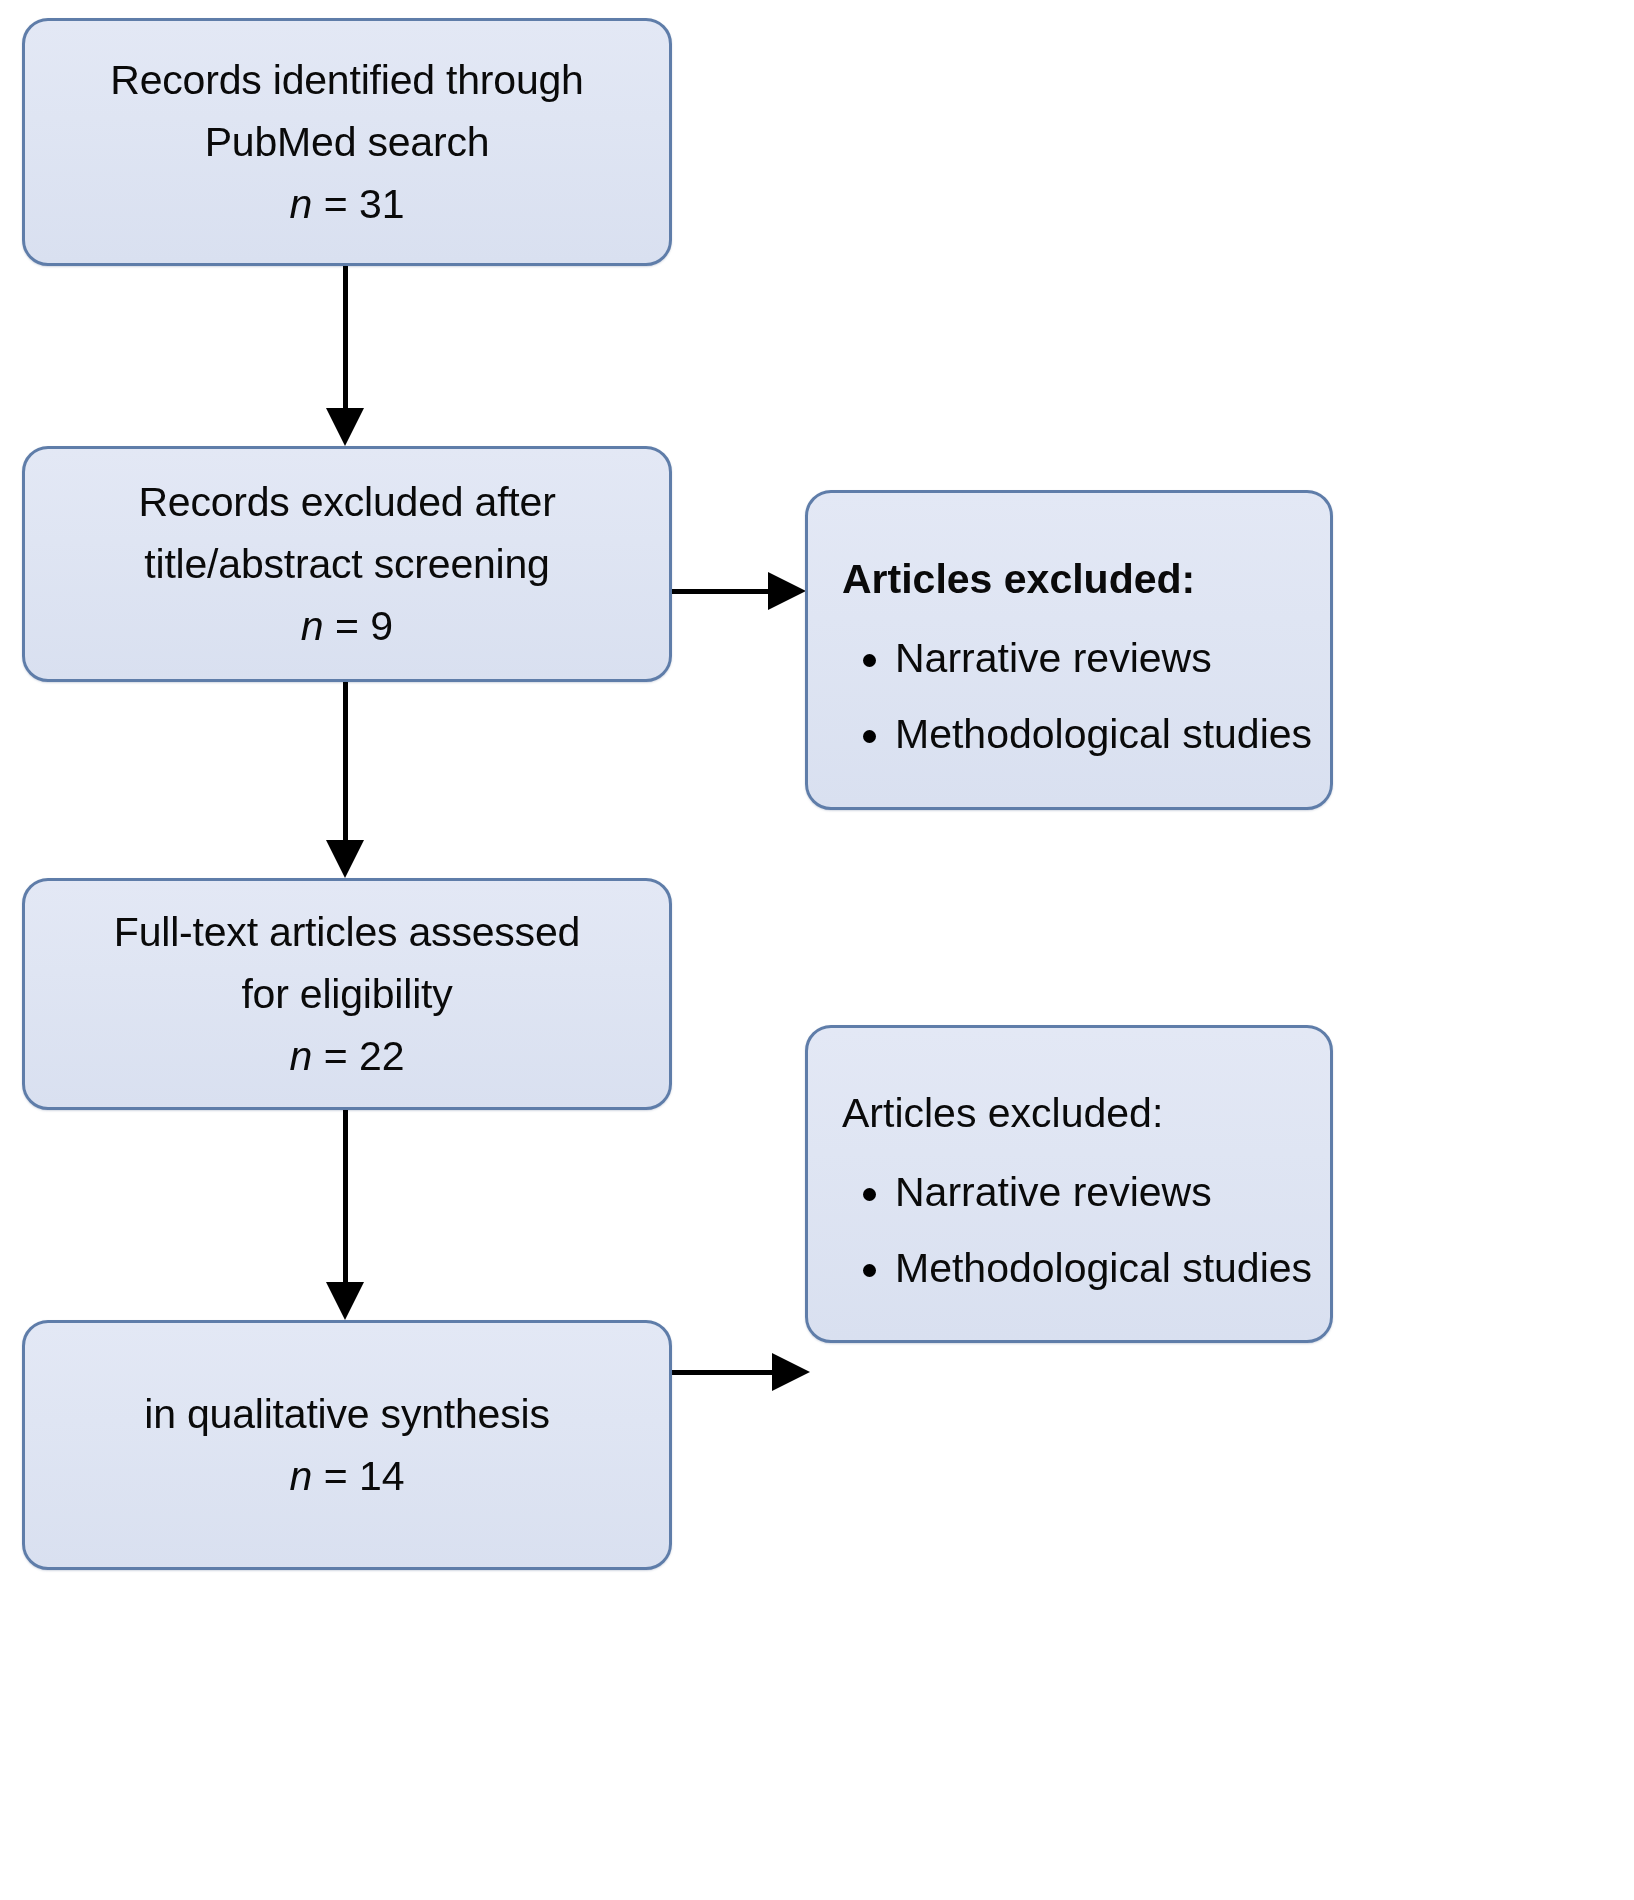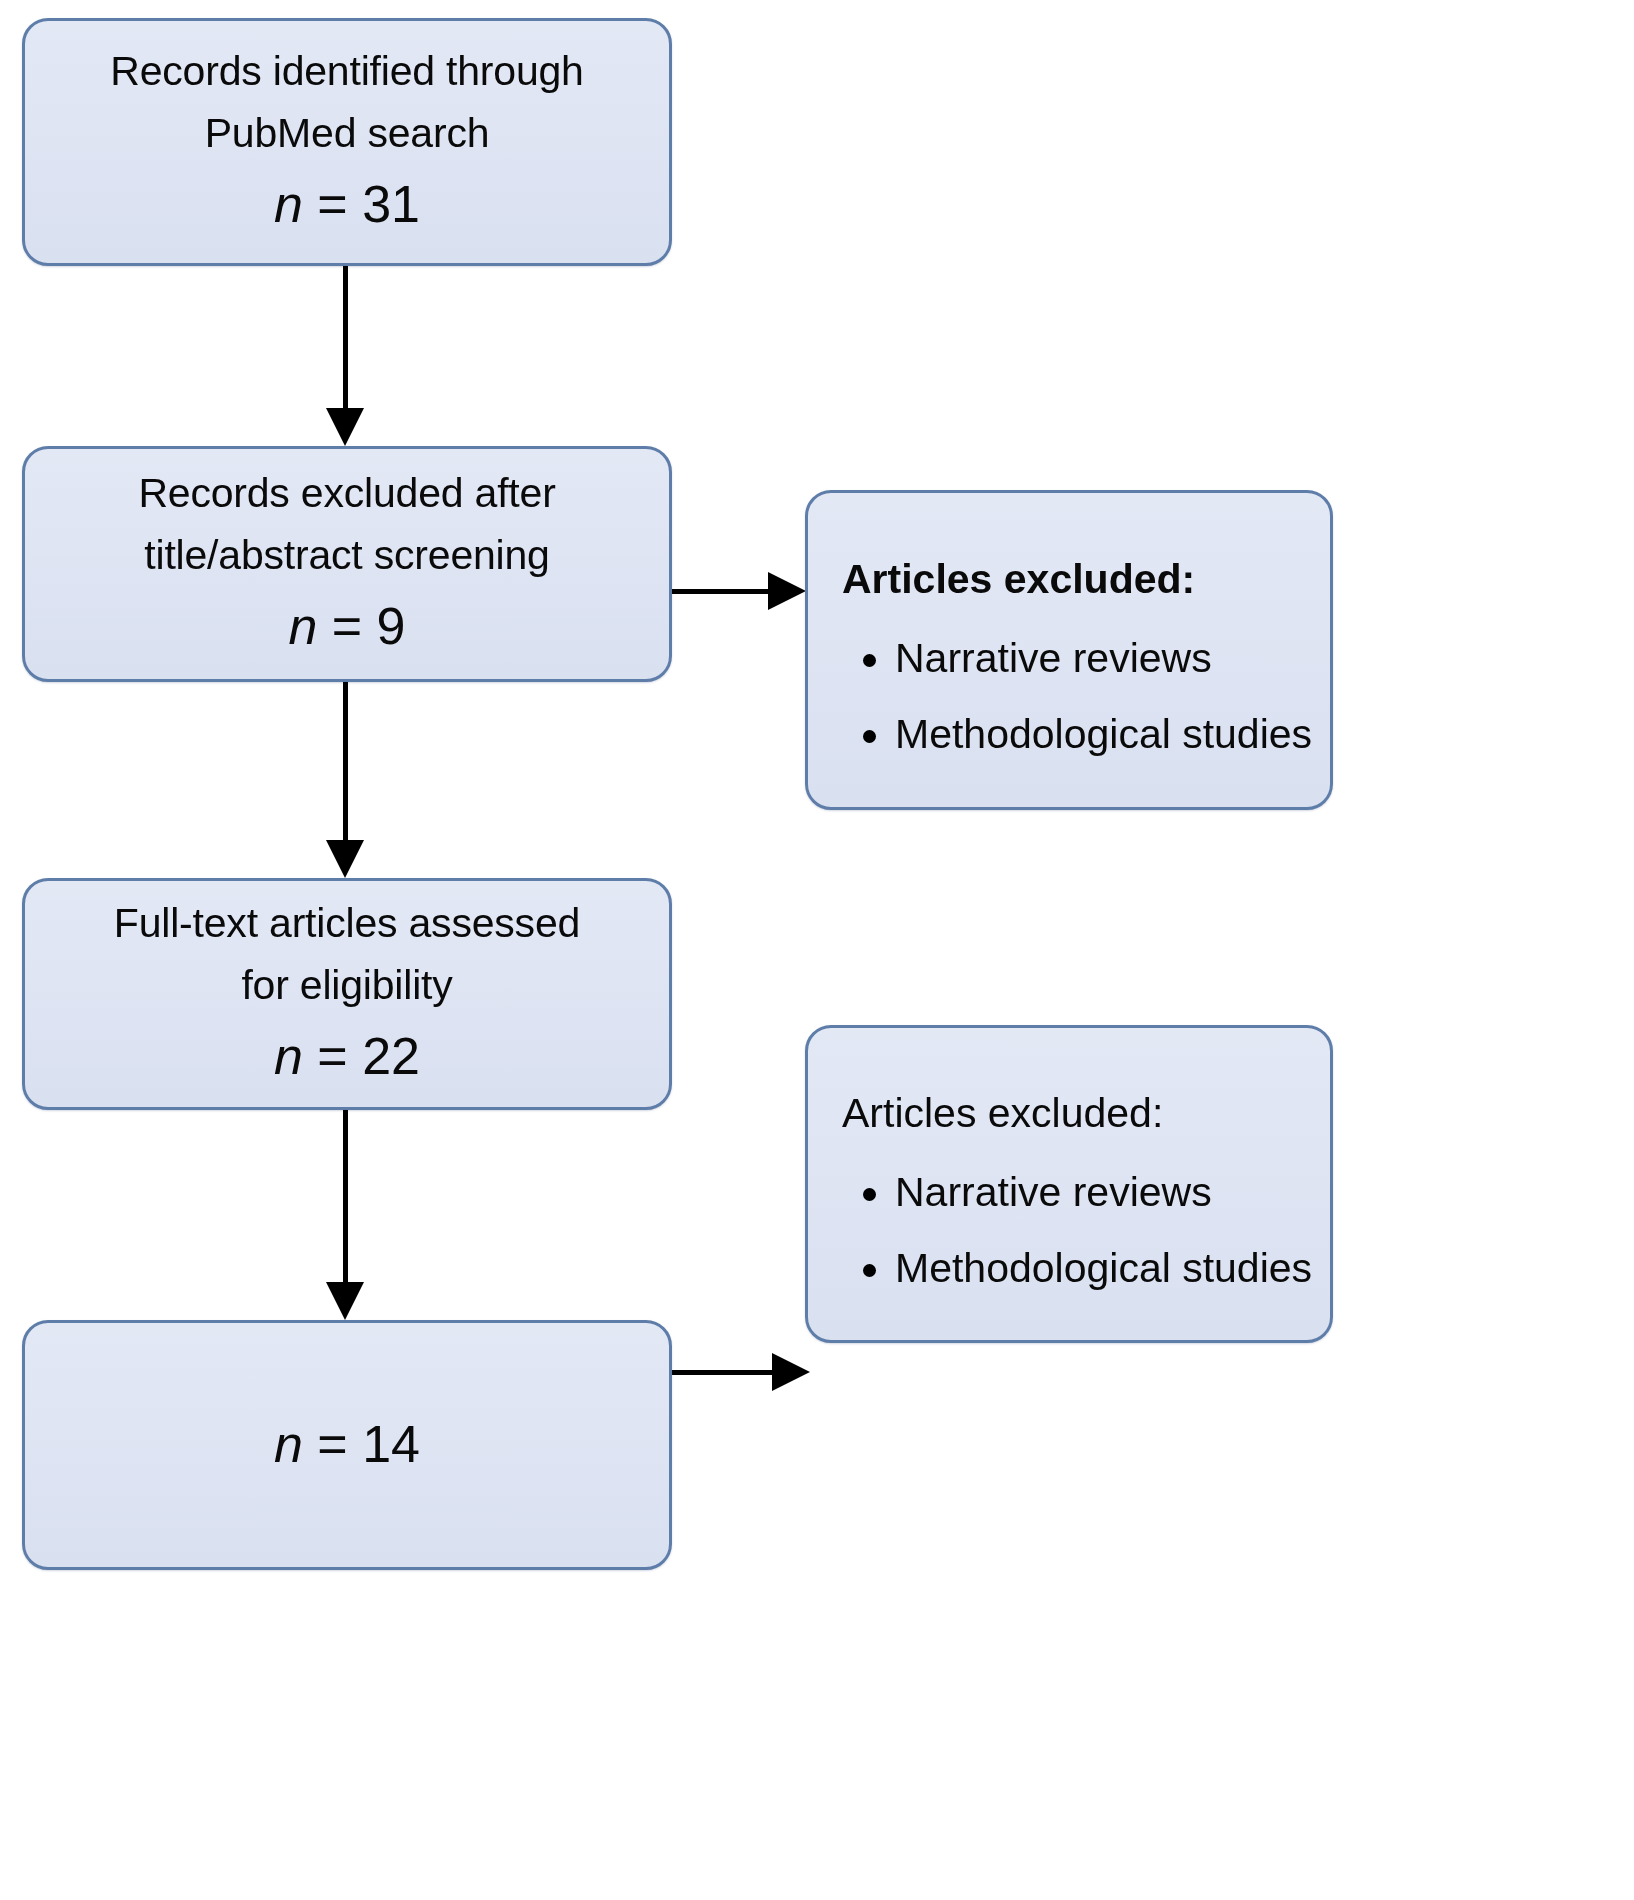--- a/index.html
+++ b/index.html
@@ -37,21 +37,21 @@
     align-items: center;
     text-align: center;
   }
   .box-line {
     font-size: 41px;
     line-height: 1.52;
     letter-spacing: -0.2px;
     white-space: nowrap;
   }
   .n-line {
-    font-size: 52px;
+    font-size: 41px;
     line-height: 1.52;
     white-space: nowrap;
   }
   .n-line .n-italic {
     font-style: italic;
   }
 
   
   .excl-box {
     padding: 26px 30px 12px 34px;
@@ -195,18 +195,19 @@
       <li>Methodological studies</li>
     </ul>
   </div>
 
   <div class="arrow-v" style="left:326px; top:1110px; width:38px; height:210px;">
     <div class="shaft" style="height:172px;"></div>
     <div class="head"></div>
   </div>
 
   <div class="flow-box center-text" style="left:22px; top:1320px; width:650px; height:250px;">
+    <div class="box-line">in qualitative synthesis</div>
     <div class="n-line">
       <span class="n-italic">n</span><span> = 14</span>
     </div>
   </div>
 
 </div>
 
 </body></html>

